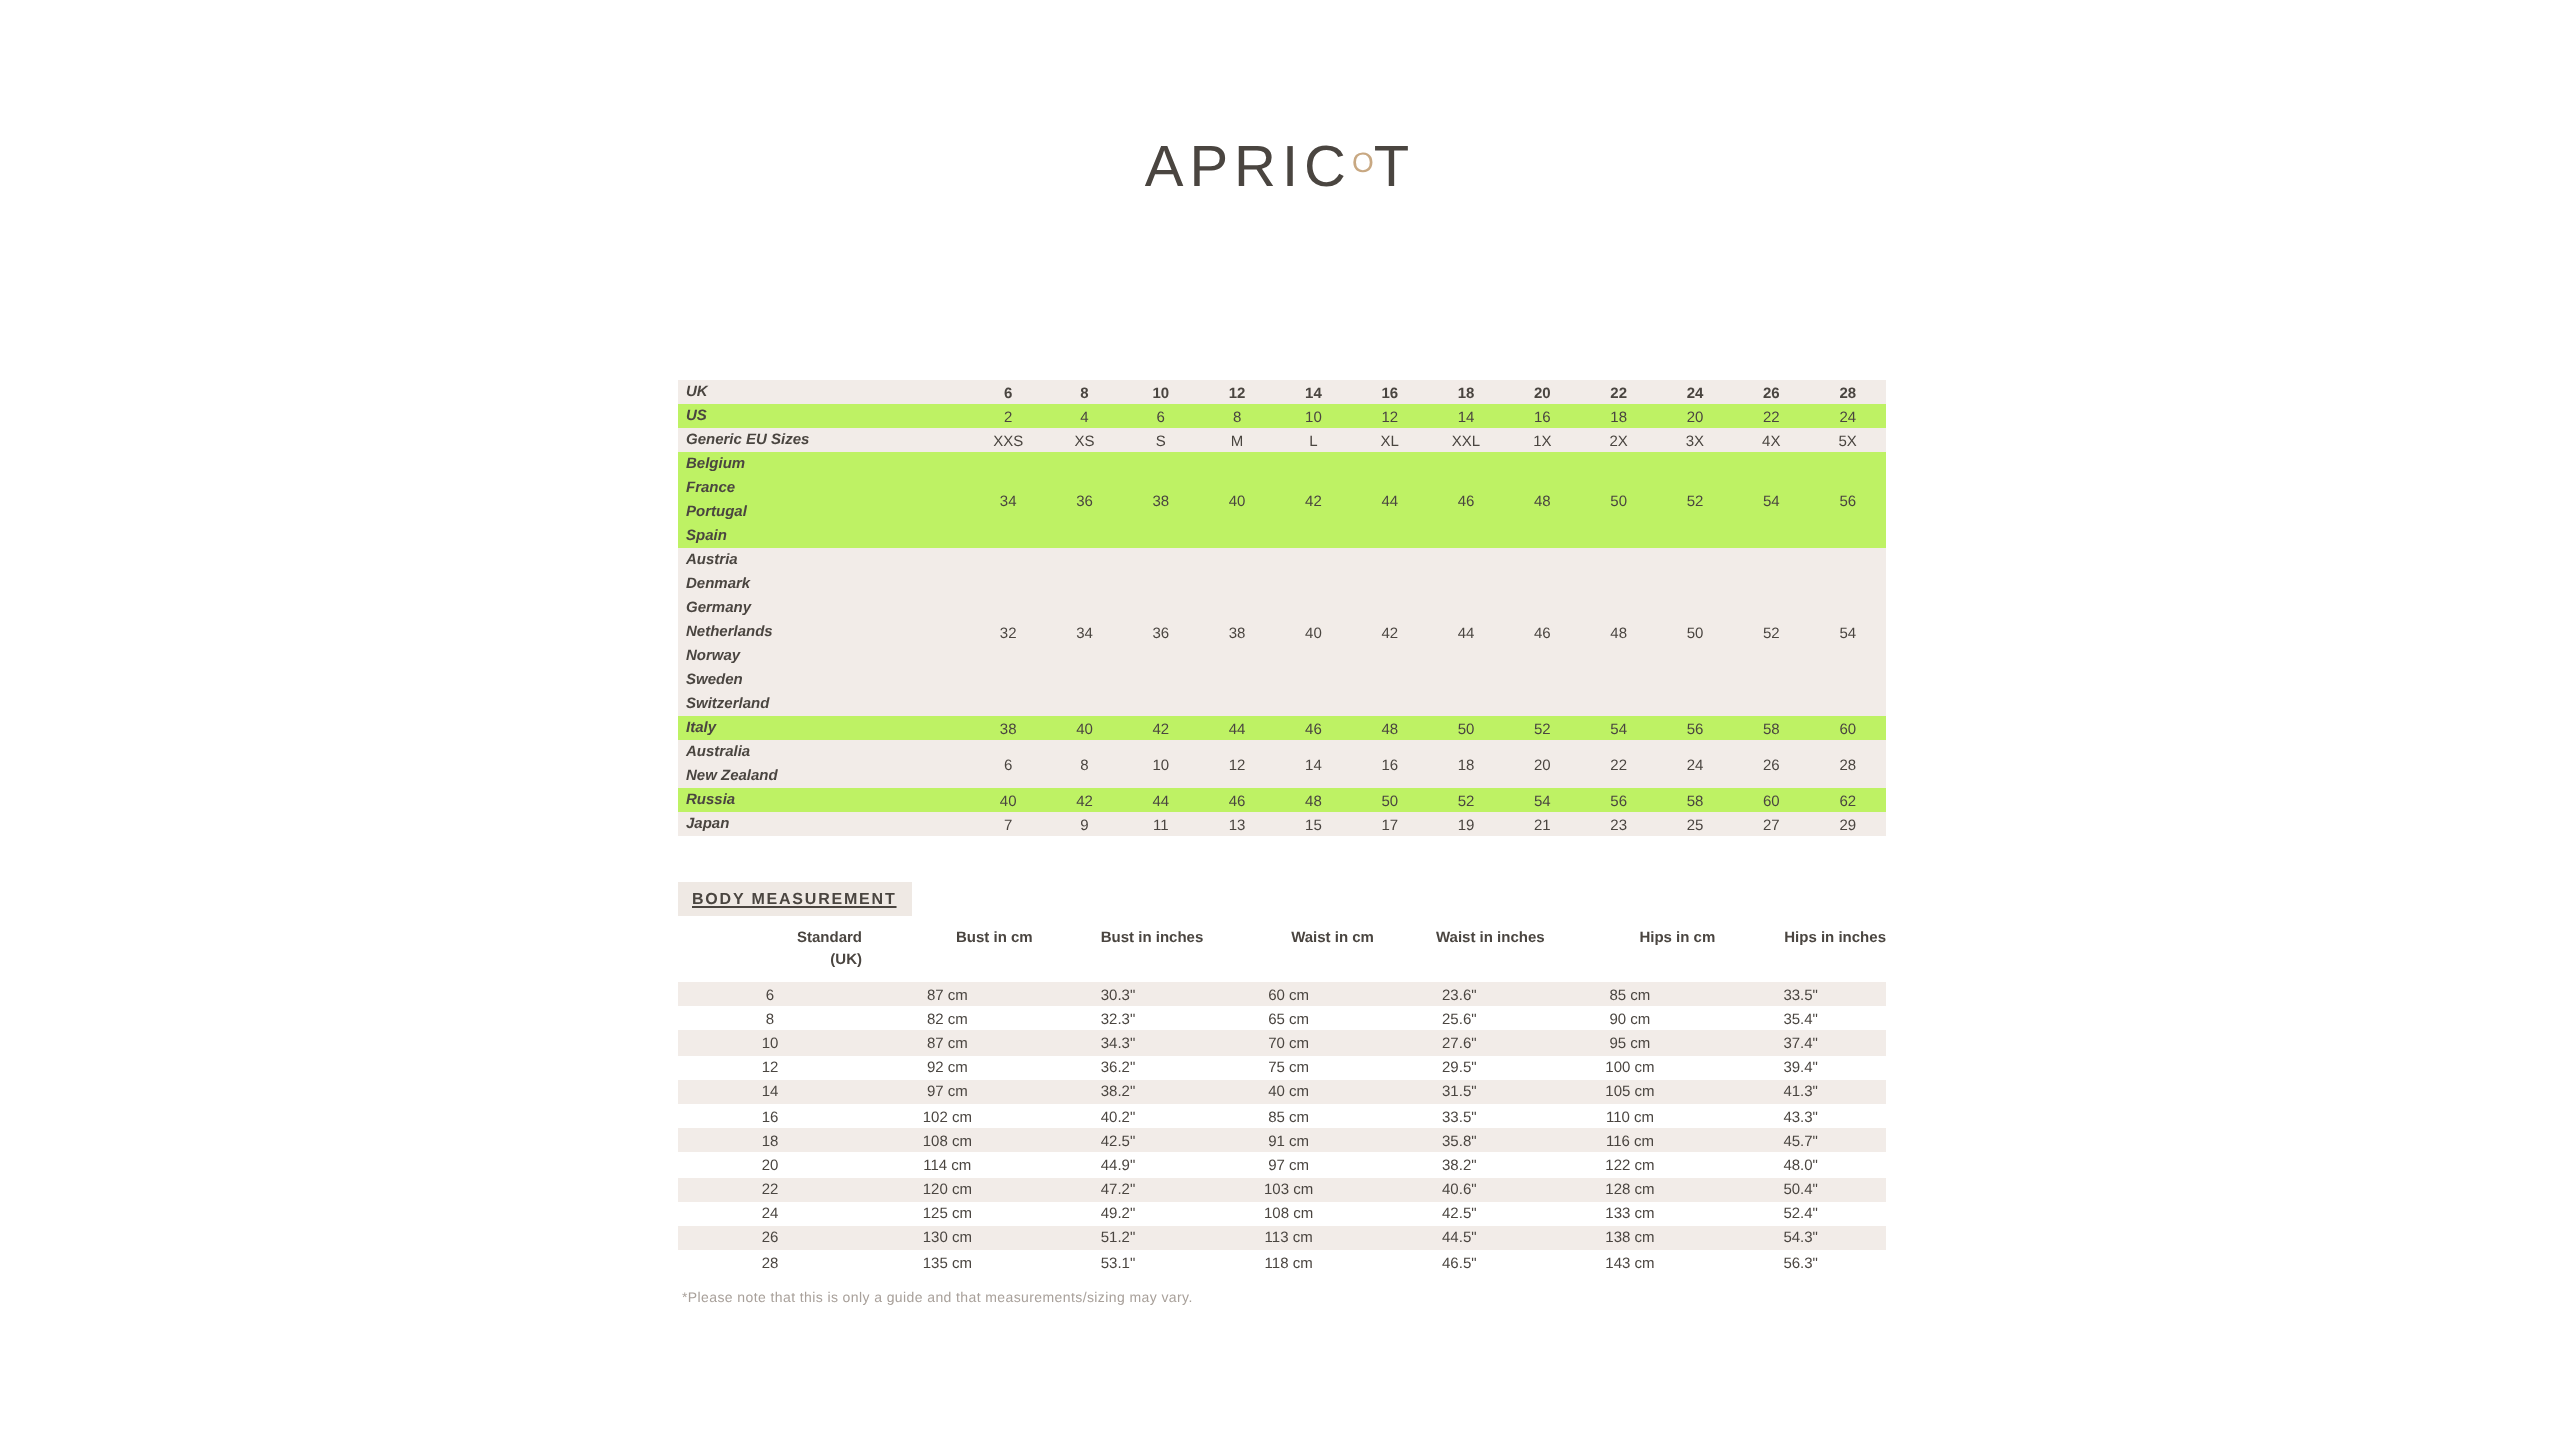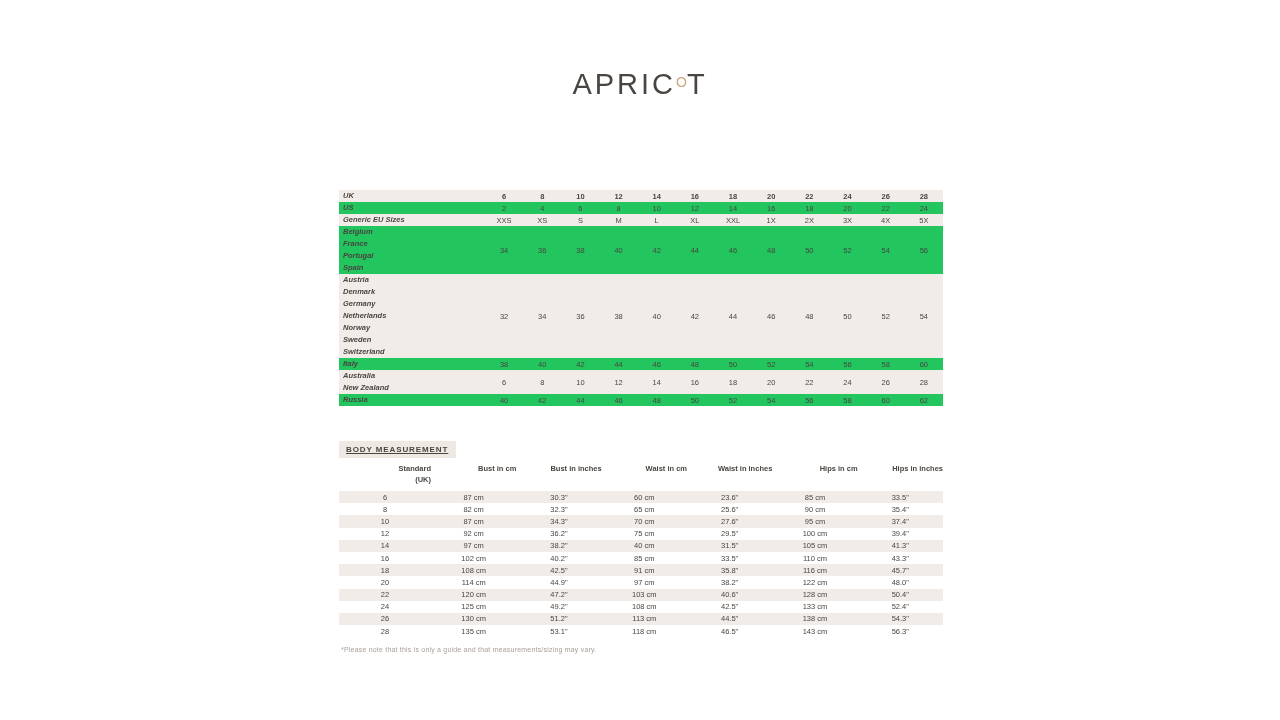--- a/index.html
+++ b/index.html
@@ -81,21 +81,21 @@
     padding-left: 4px;
     width: 142px;
     line-height: 12px;
     font-style: italic;
   }
   .intl-table td.val {
     text-align: center;
     font-weight: 400;
   }
   .intl-table tr.shade td { background: #f2ece8; }
-  .intl-table tr.plain td { background: #22c55e; }
+  .intl-table tr.plain td { background: #bef264; }
   .intl-table td.group-label {
     font-weight: 700;
     line-height: 12px;
     padding-left: 4px;
   }
 
   
   .body-table {
     position: absolute;
     left: 339px;
@@ -284,20 +284,37 @@
           <td class="val">44</td>
           <td class="val">46</td>
           <td class="val">48</td>
           <td class="val">50</td>
           <td class="val">52</td>
           <td class="val">54</td>
           <td class="val">56</td>
           <td class="val">58</td>
           <td class="val">60</td>
           <td class="val">62</td>
+        </tr>
+        <tr class="shade">
+          <td class="label">
+            <div>Japan</div>
+          </td>
+          <td class="val">7</td>
+          <td class="val">9</td>
+          <td class="val">11</td>
+          <td class="val">13</td>
+          <td class="val">15</td>
+          <td class="val">17</td>
+          <td class="val">19</td>
+          <td class="val">21</td>
+          <td class="val">23</td>
+          <td class="val">25</td>
+          <td class="val">27</td>
+          <td class="val">29</td>
         </tr>
       </tbody>
   </table>
 
   <div class="section-label" id="label-body">BODY MEASUREMENT</div>
 
   <table class="body-table" id="body-table">
     <thead>
         <tr>
           <th style="width: 92px;">

